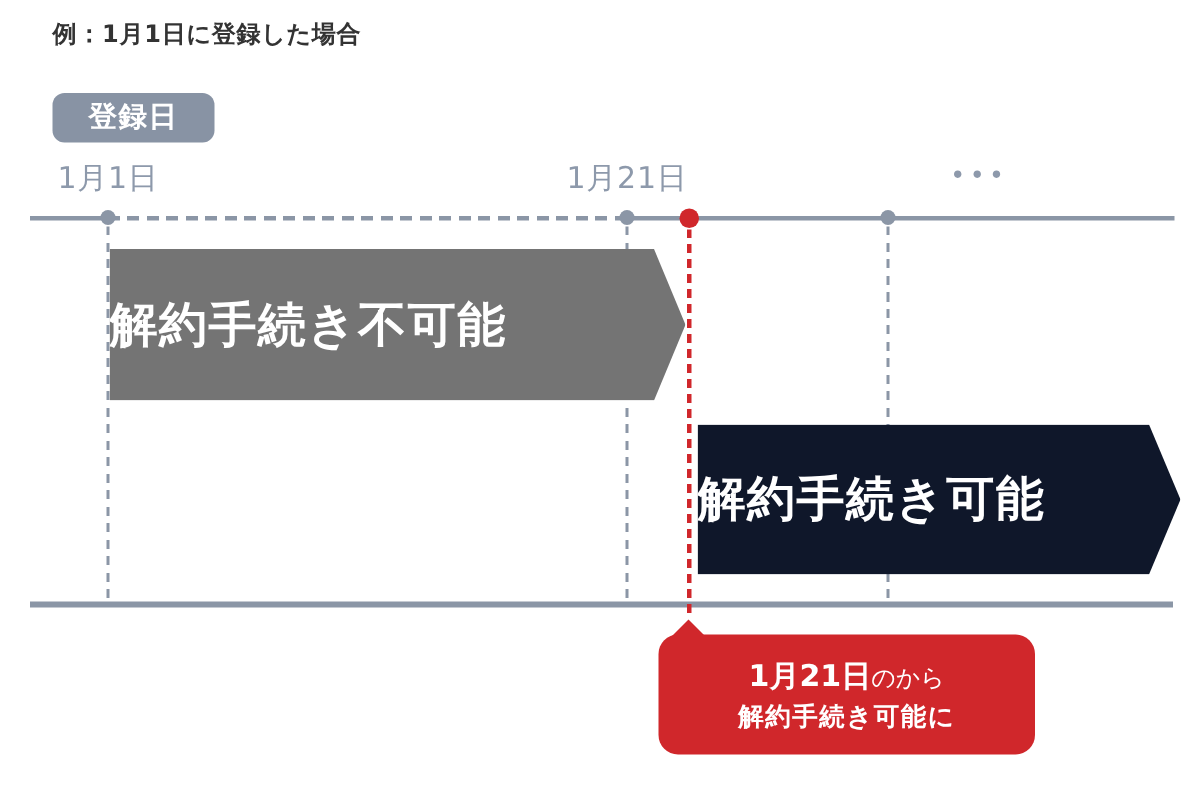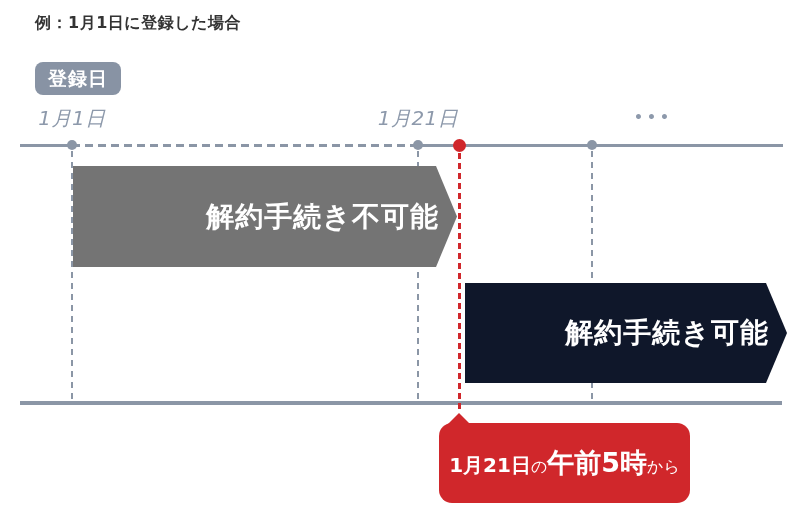--- a/index.html
+++ b/index.html
@@ -5,26 +5,26 @@
   html,body{margin:0;padding:0;background:#fff;}
   .stage{
     position:relative;width:800px;height:528px;background:#ffffff;overflow:hidden;
     font-family:"DejaVu Sans","Liberation Sans",sans-serif;
   }
   .abs{position:absolute;}
   
   .title{left:35px;top:13px;font-size:16px;font-weight:700;color:#333333;letter-spacing:.5px;}
   
   .badge{
-    left:35px;top:62px;height:33px;line-height:33px;padding:0 13px;
+    left:35px;top:62px;height:33px;line-height:33px;padding:0 24px;
     background:#8893A4;color:#ffffff;border-radius:8px;
     font-size:19px;font-weight:700;letter-spacing:1px;
   }
   
-  .date{top:105px;width:140px;text-align:center;font-size:20px;font-weight:500;color:#8D99AB;letter-spacing:.5px;font-style:italic;}
+  .date{top:105px;width:140px;text-align:center;font-size:20px;font-weight:500;color:#8D99AB;letter-spacing:.5px;}
   .date-1{left:2px;}
   .date-2{left:348px;}
   .date-3{left:522px;}
   .ellipsis{left:634px;top:109px;font-size:14px;font-weight:900;letter-spacing:4px;color:#8D99AB;}
   
   .tl-seg{top:144px;height:3px;background:#8B96A6;}
   .tl-start{left:20px;width:52px;}
   .tl-dashed{
     left:72px;width:346px;background:none;
     background-image:repeating-linear-gradient(to right,#8B96A6 0 8px,transparent 8px 13px);
@@ -42,22 +42,22 @@
   }
   .vg-1{left:71px;}
   .vg-2{left:417px;}
   .vg-3{left:591px;}
   .vguide-red{
     width:3px;left:458px;top:153px;height:256px;z-index:4;
     background-image:repeating-linear-gradient(to bottom,#D0272B 0 6px,transparent 6px 10px);
   }
   
   .arrow{
-    display:flex;align-items:center;justify-content:flex-end;
-    color:#ffffff;font-weight:700;font-size:28px;letter-spacing:1px;z-index:2;
+    display:flex;align-items:center;justify-content:flex-start;
+    color:#ffffff;font-weight:700;font-size:32px;letter-spacing:1px;z-index:2;
     clip-path:polygon(0 0,calc(100% - 21px) 0,100% 50%,calc(100% - 21px) 100%,0 100%);
     padding-right:18px;box-sizing:border-box;
   }
   .arrow-gray{left:73px;top:166px;width:384px;height:101px;background:#747474;}
   .arrow-blue{left:465px;top:283px;width:322px;height:100px;background:#0f172a;}
   
   .baseline{left:20px;top:401px;width:762px;height:4px;background:#8B96A6;z-index:2;}
   
   .callout{
     left:439px;top:423px;width:251px;height:80px;background:#D0272B;border-radius:13px;z-index:5;
@@ -110,18 +110,18 @@
     <span>解約手続き可能</span>
   </div>
 
   <div class="abs baseline"></div>
 
   <div class="abs callout">
     <div class="callout-pointer"></div>
     <div class="callout-line1">
       <span class="c-med">1月21日</span>
       <span class="c-sm">の</span>
-      <span class="c-lg">午前5時</span>
       <span class="c-sm">から</span>
     </div>
+    <div class="callout-line2">解約手続き可能に</div>
   </div>
 
 </div>
 
 </body></html>

